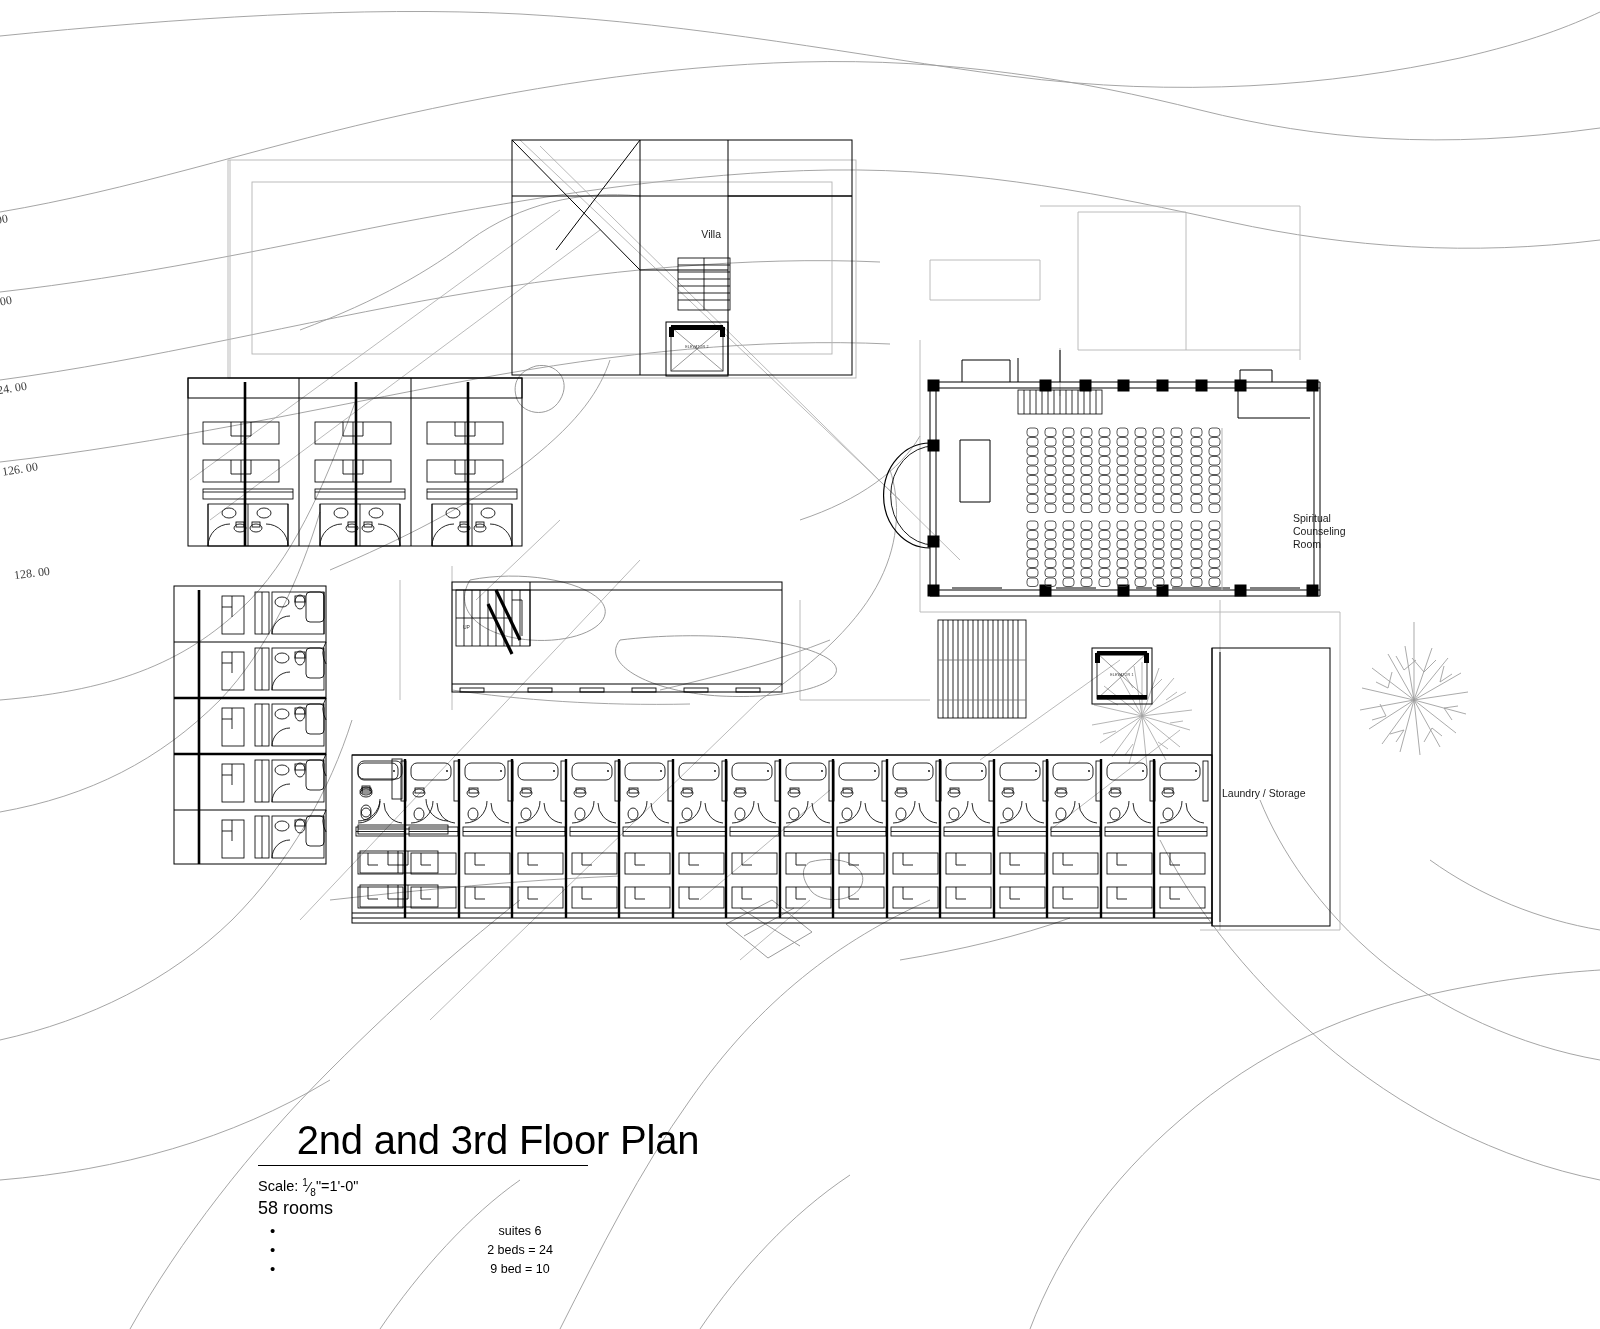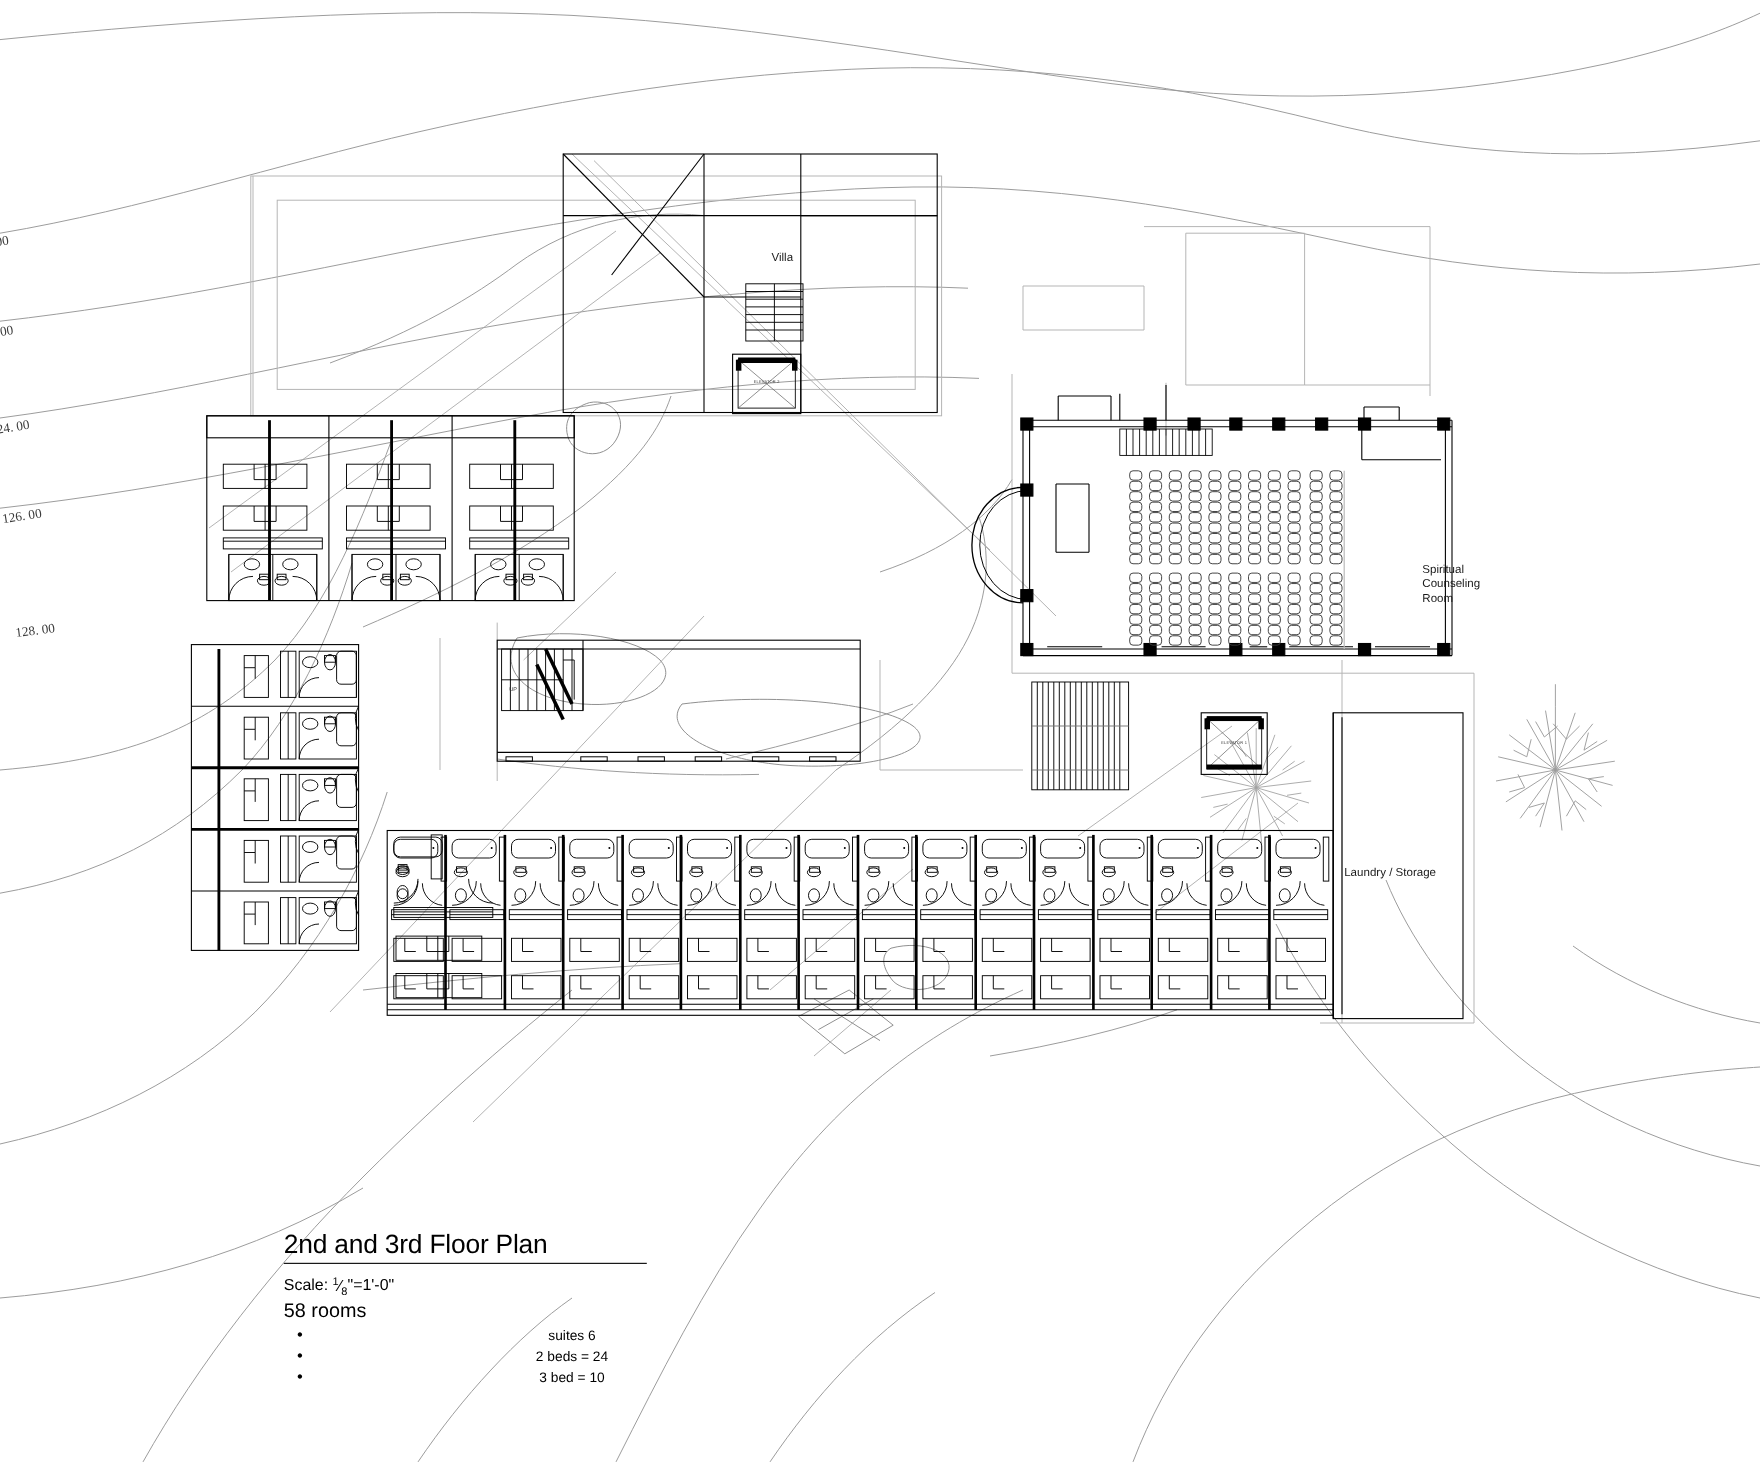--- a/index.html
+++ b/index.html
@@ -4,21 +4,21 @@
 <title>2nd and 3rd Floor Plan</title>
 <style>
   html,body{margin:0;padding:0;background:#ffffff;}
   body{width:1600px;height:1329px;overflow:hidden;
        font-family:"Liberation Sans","DejaVu Sans",sans-serif;color:#000;}
   #sheet{position:relative;width:1600px;height:1329px;background:#fff;}
   svg.layer{position:absolute;left:0;top:0;width:1600px;height:1329px;}
   .lbl{position:absolute;font-family:"Liberation Sans","DejaVu Sans",sans-serif;
        color:#111;white-space:pre;line-height:1.25;}
   #title-block{position:absolute;left:258px;top:1118px;width:480px;}
-  #plan-title{font-size:24px;letter-spacing:-0.2px;color:#000;}
+  #plan-title{font-size:40px;letter-spacing:-0.2px;color:#000;text-align:center;}
   #title-rule{width:330px;height:1px;background:#000;margin-top:2px;}
   #scale-note{font-size:14.5px;margin-top:11px;}
   #scale-note .fr{display:inline-block;vertical-align:-0.05em;position:relative;
                   font-size:14.5px;}
   #room-count{font-size:18px;}
   ul.rooms{margin:2px 0 0 0;padding:0;list-style:none;text-align:center;}
   ul.rooms li{font-size:12.5px;margin-top:5px;padding-left:44px;position:relative;}
   ul.rooms li::before{content:"\2022";position:absolute;left:12px;top:-2px;font-size:15px;}
   .rm-label{font-size:10.5px;color:#1a1a1a;text-align:right;}
   .tiny{font-size:3.6px;letter-spacing:.2px;color:#333;text-align:center;}
@@ -812,17 +812,17 @@
 
   <div id="title-block">
     <div id="plan-title">2nd and 3rd Floor Plan</div>
     <div id="title-rule"></div>
     <div id="scale-note"><span>Scale: </span><span class="fr"><sup style="font-size:10px;">1</sup>⁄<sub style="font-size:10px;">8</sub></span><span>"=1'-0"</span></div>
 
     <div id="room-count">58 rooms</div>
     <ul class="rooms">
       <li>suites 6</li>
       <li>2 beds = 24</li>
-      <li>3 bed = 10</li>
+      <li>9 bed = 10</li>
     </ul>
   </div>
 
 </div>
 
 </body></html>

